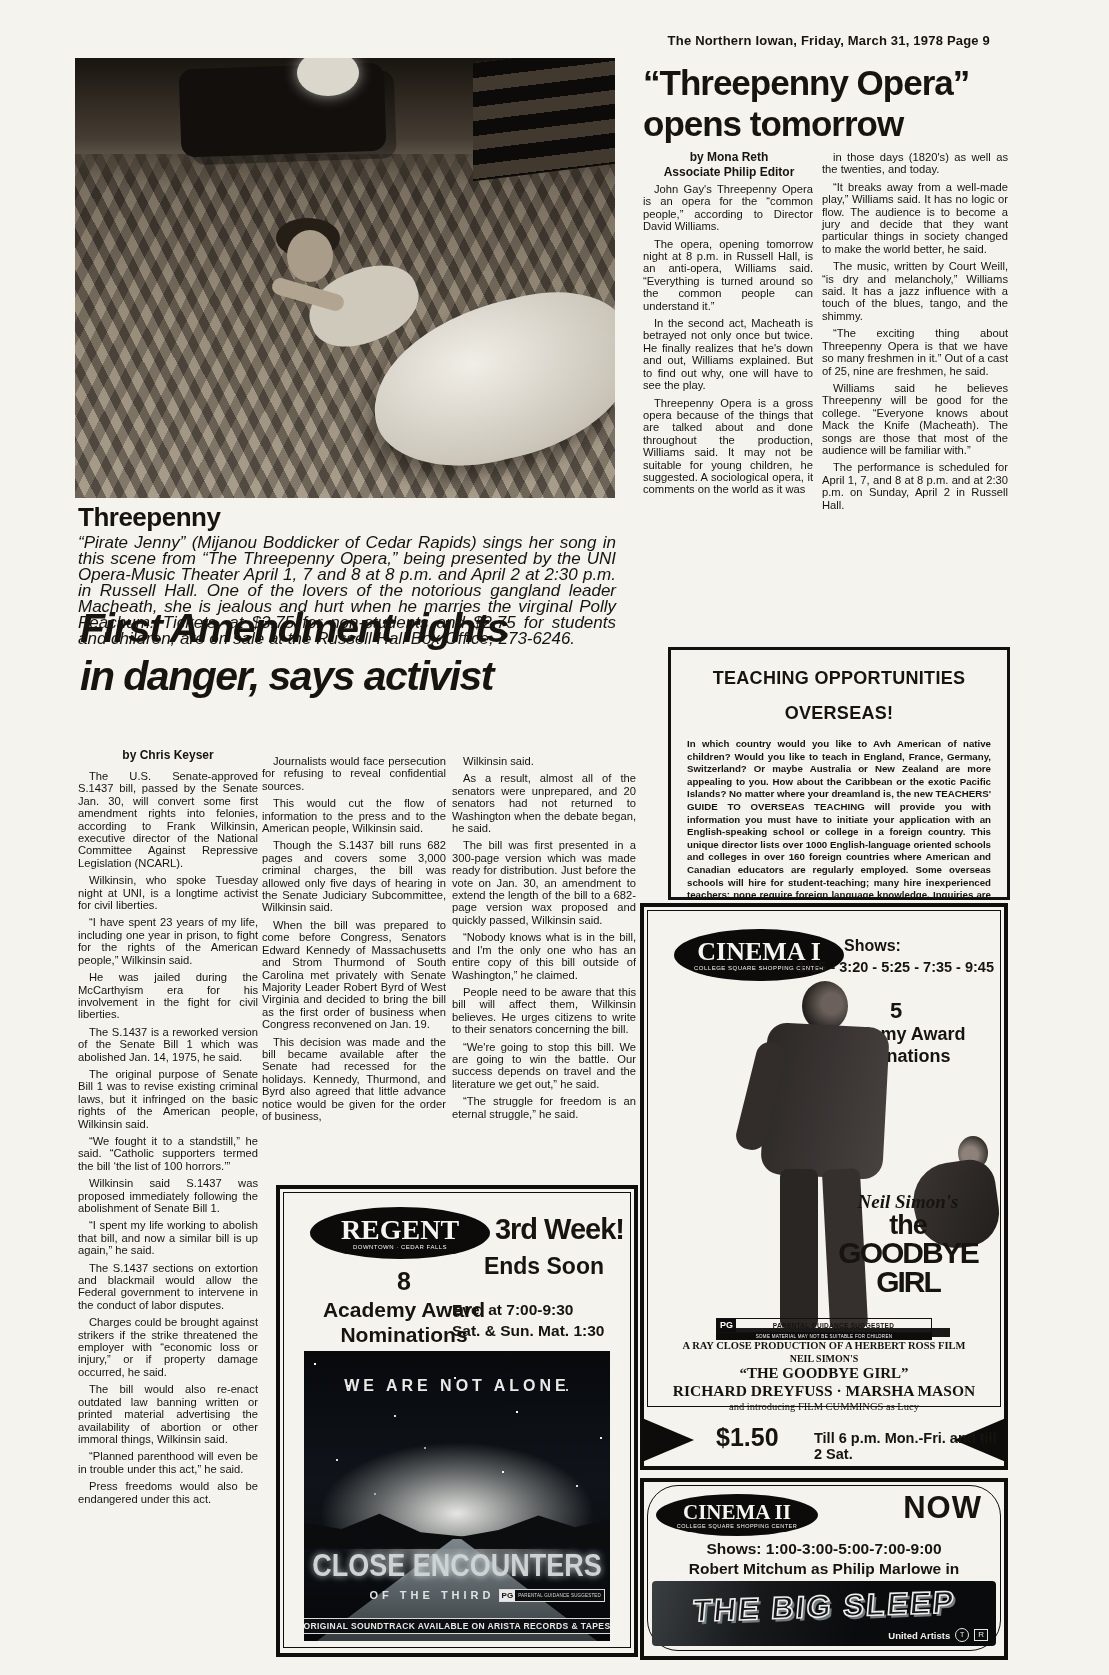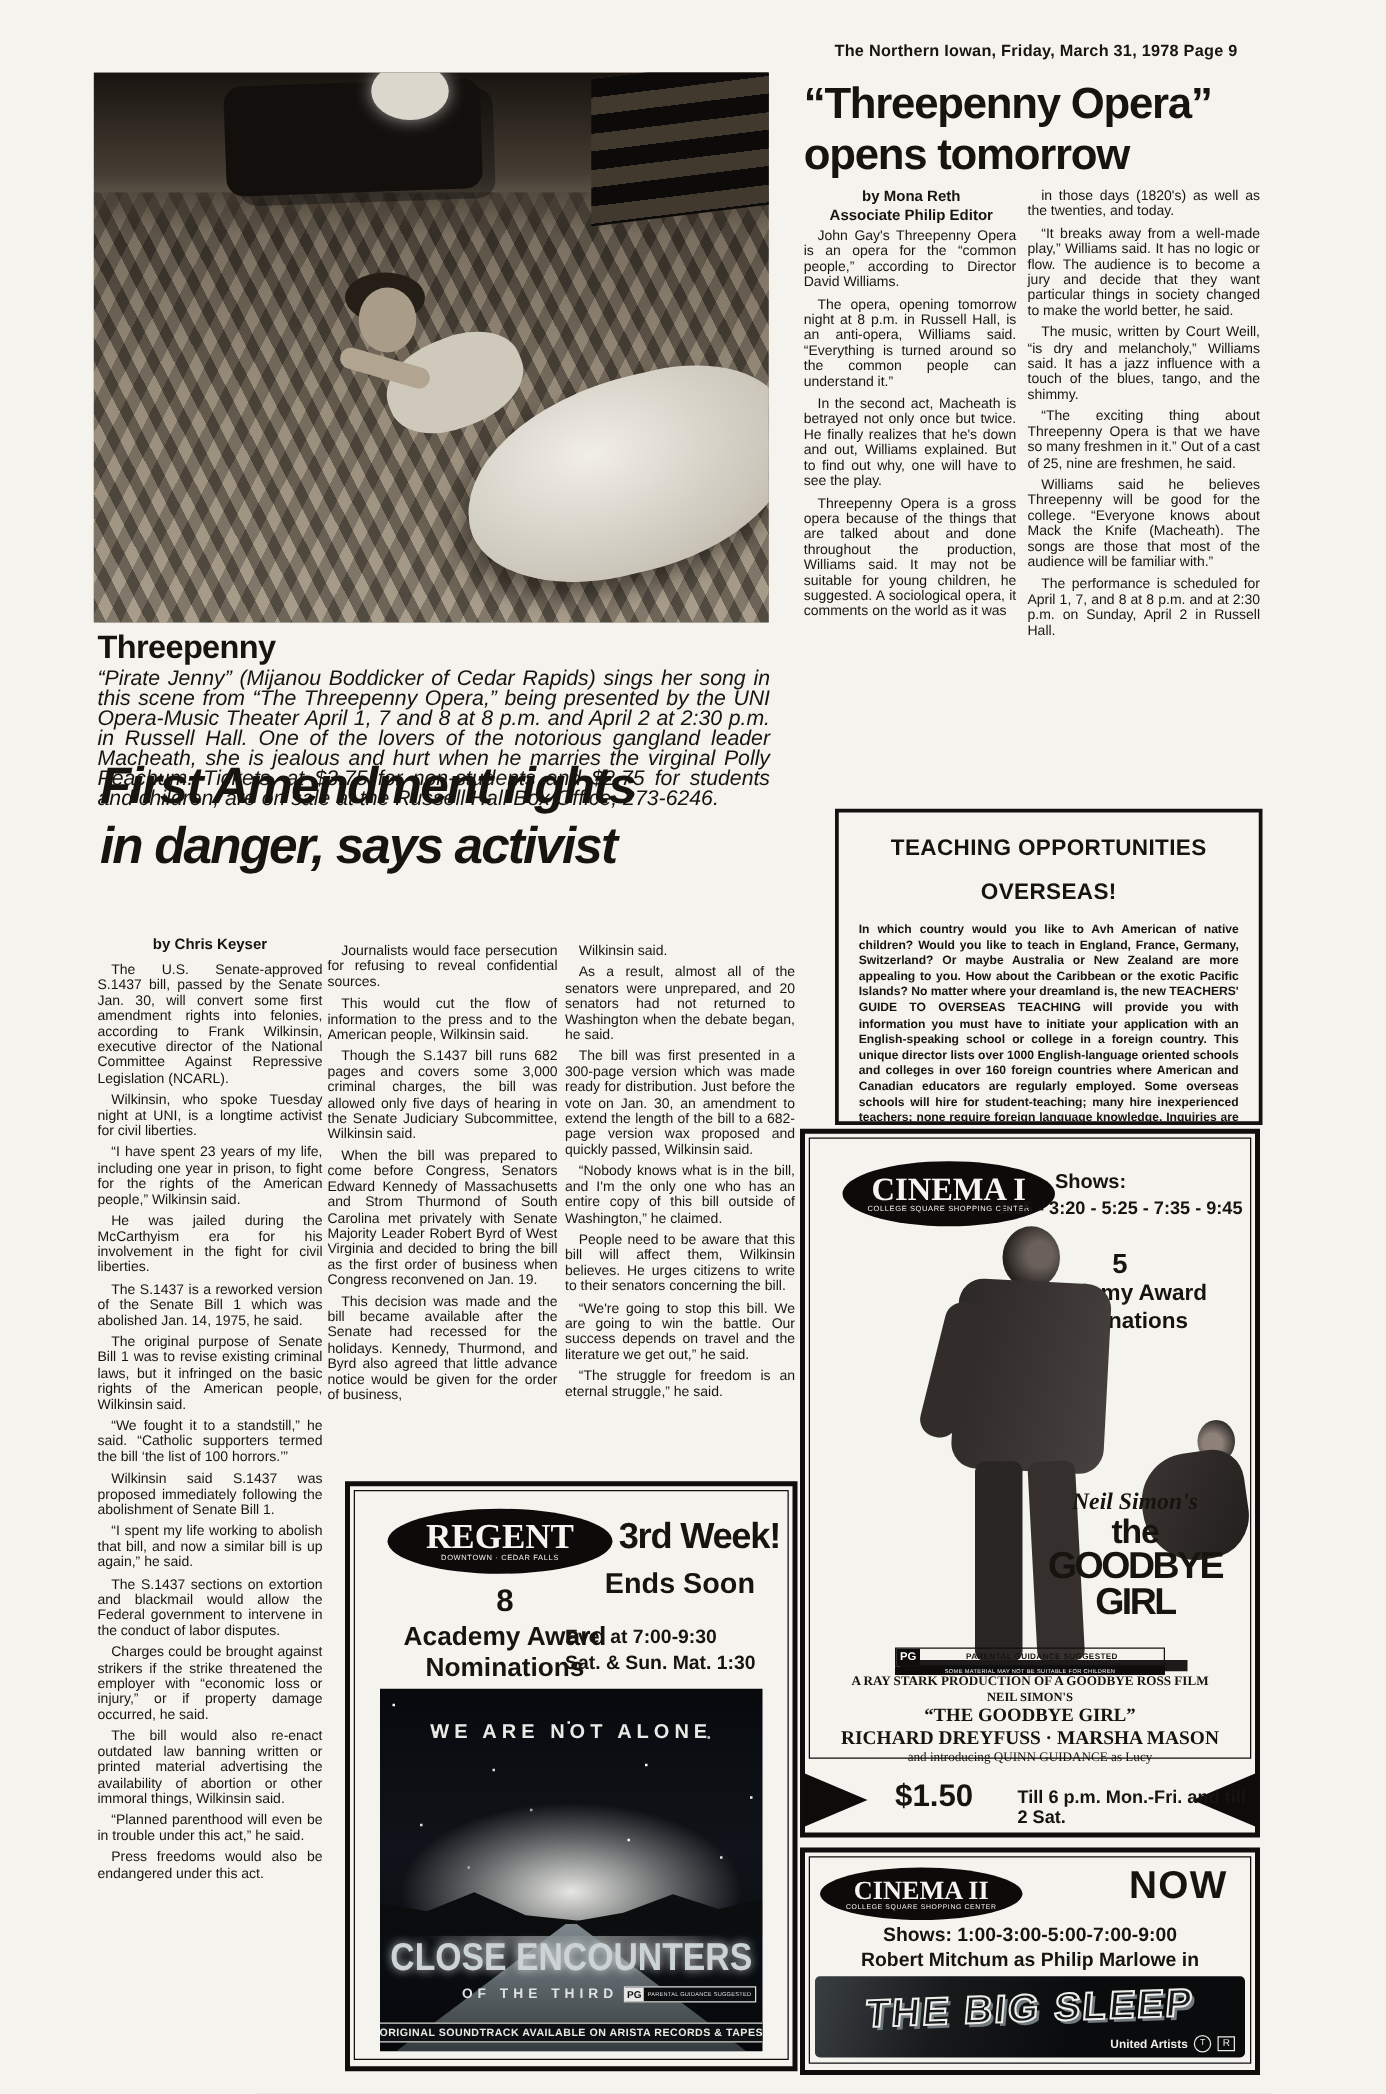--- a/index.html
+++ b/index.html
@@ -156,21 +156,21 @@
       font-size:11px;letter-spacing:4px;font-weight:bold;}
   .ce-pg{position:absolute;right:5px;top:238px;display:flex;border:1px solid #dcdcdc;height:11px;background:#0c0e10;}
   .ce-pg .b{background:#e8e8e8;color:#111;font-weight:bold;font-size:8px;line-height:11px;padding:0 2px;}
   .ce-pg .t{color:#ddd;font-size:4.5px;line-height:11px;padding:0 3px;letter-spacing:.2px;}
   .ce-strip{position:absolute;left:50%;bottom:7px;transform:translateX(-50%);border:1px solid #d8d8d4;
       background:#0d1013;color:#e9e9e4;font-size:8.5px;font-weight:bold;letter-spacing:.4px;
       padding:2px 8px;white-space:nowrap;}
 
   
   .cinema2{left:640px;top:1478px;width:368px;height:182px;}
-  .cinema2 .inner{height:166px;}
+  .cinema2 .inner{height:166px;border-radius:31px;}
   .c2-oval{position:absolute;left:8px;top:8px;width:162px;height:42px;}
   .c2-oval .big{font-size:21px;line-height:21px;}
   .c2-oval .sub{font-size:5.5px;}
   .c2-now{position:absolute;right:18px;top:4px;font-size:31px;font-weight:900;letter-spacing:1px;margin-left:40px;}
   .c2-shows{position:absolute;left:0;right:0;top:54px;text-align:center;font-size:15.5px;font-weight:900;}
   .c2-star{position:absolute;left:0;right:0;top:74px;text-align:center;font-size:15.5px;font-weight:900;}
   .bs-panel{position:absolute;left:4px;right:4px;top:95px;bottom:4px;background:
       linear-gradient(105deg,#3a3f42 0%,#17191b 30%,#0a0b0c 60%);border-radius:4px;overflow:hidden;}
   .bs-title{position:absolute;left:0;right:0;top:8px;text-align:center;
       font-size:31px;font-weight:900;letter-spacing:2px;color:#16181a;
@@ -303,25 +303,25 @@
         <div class="gg-big">GIRL</div>
       </div>
       <div class="pgstrip">
         <div class="pgrow">
           <span class="pgbadge">PG</span>
           <span class="pgtext">PARENTAL GUIDANCE SUGGESTED</span>
         </div>
         <div class="pgsub">SOME MATERIAL MAY NOT BE SUITABLE FOR CHILDREN</div>
       </div>
       <div class="gg-credits">
-        <div class="cr1">A RAY STARK PRODUCTION OF A GOODBYE ROSS FILM</div>
+        <div class="cr1">A RAY CLOSE PRODUCTION OF A HERBERT ROSS FILM</div>
         <div class="cr2">NEIL SIMON'S</div>
         <div class="cr3">“THE GOODBYE GIRL”</div>
         <div class="cr4">RICHARD DREYFUSS · MARSHA MASON</div>
-        <div class="cr5">and introducing QUINN GUIDANCE as Lucy</div>
+        <div class="cr5">and introducing FILM CUMMINGS as Lucy</div>
       </div>
     </div>
     <div class="priceband">
       <div class="tri-l"></div>
       <div class="tri-r"></div>
       <div class="price">$1.50</div>
       <div class="pricenote">Till 6 p.m. Mon.-Fri. and till 2 Sat.</div>
     </div>
   </div>
 

